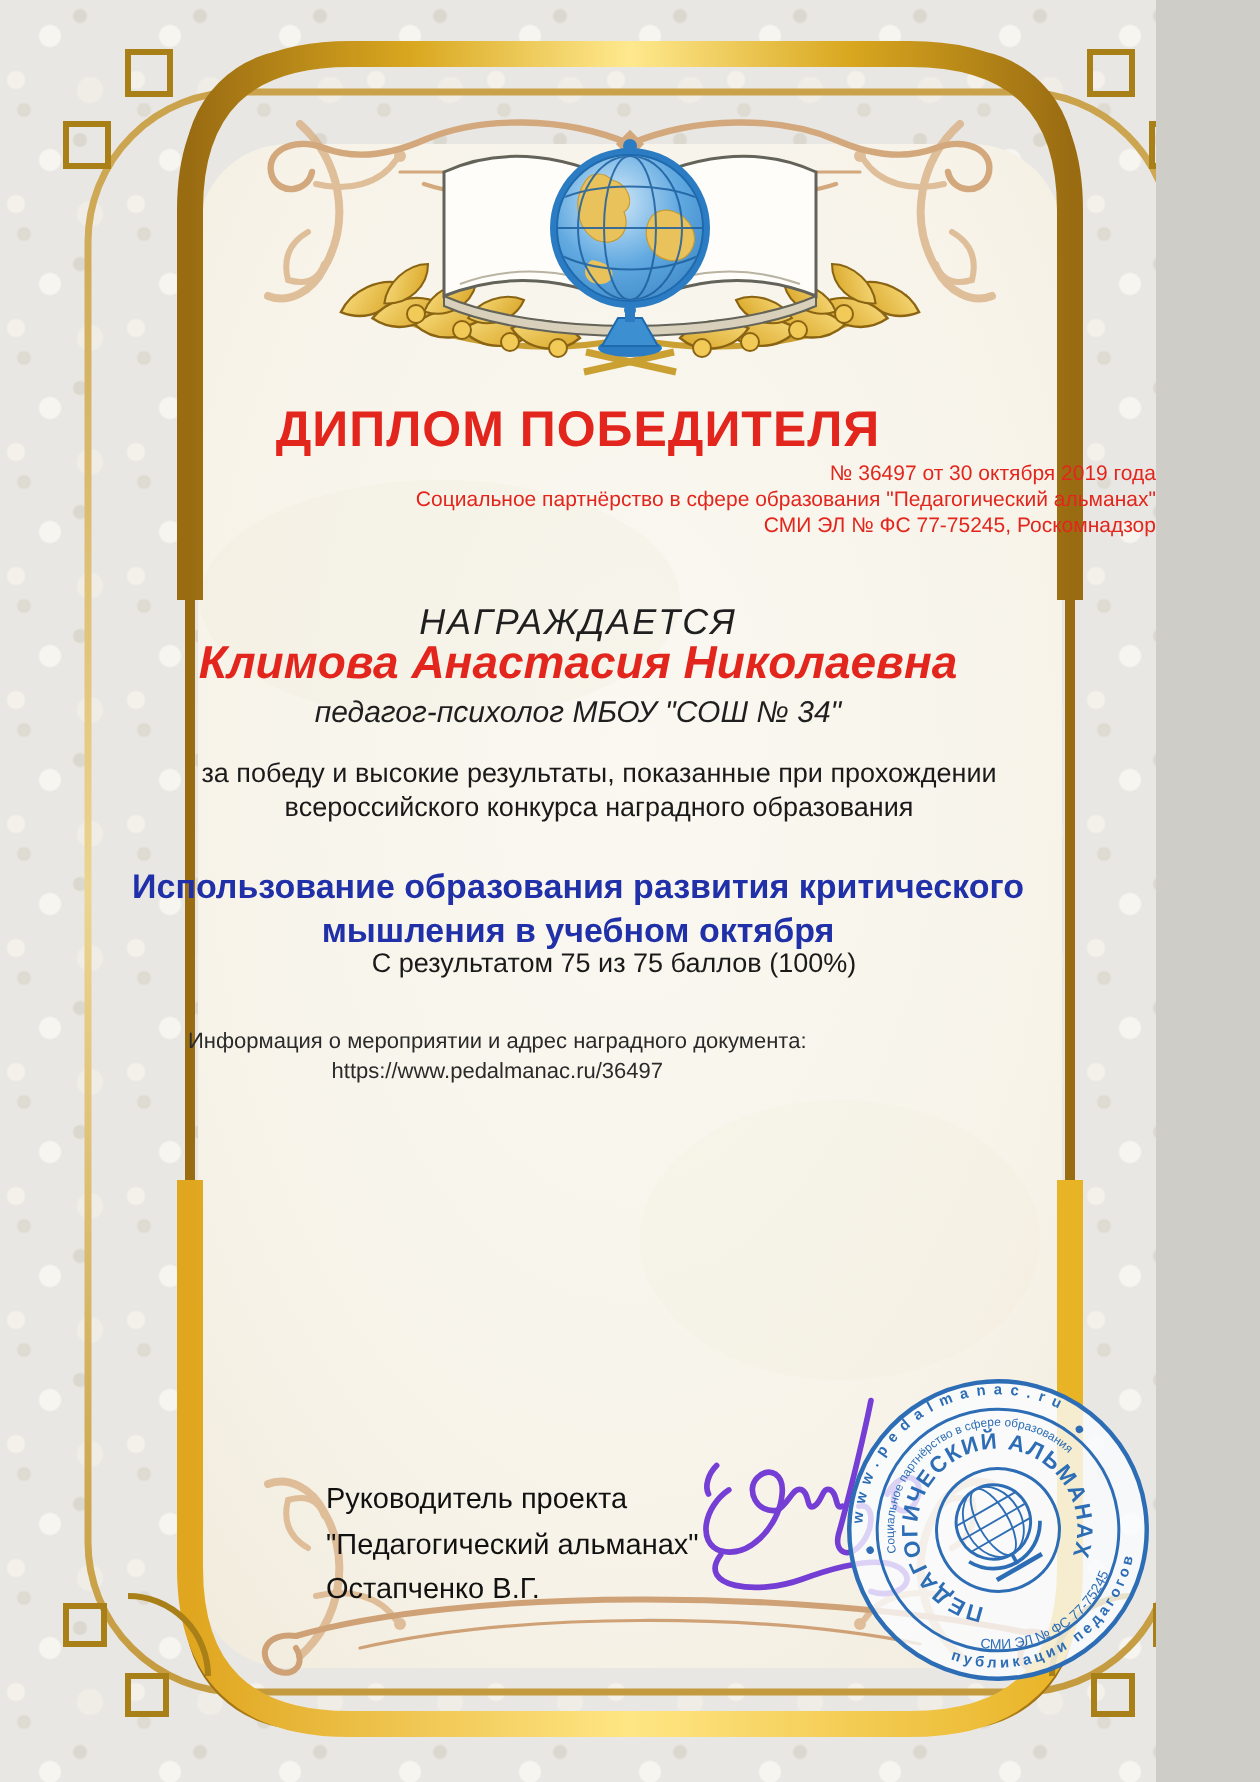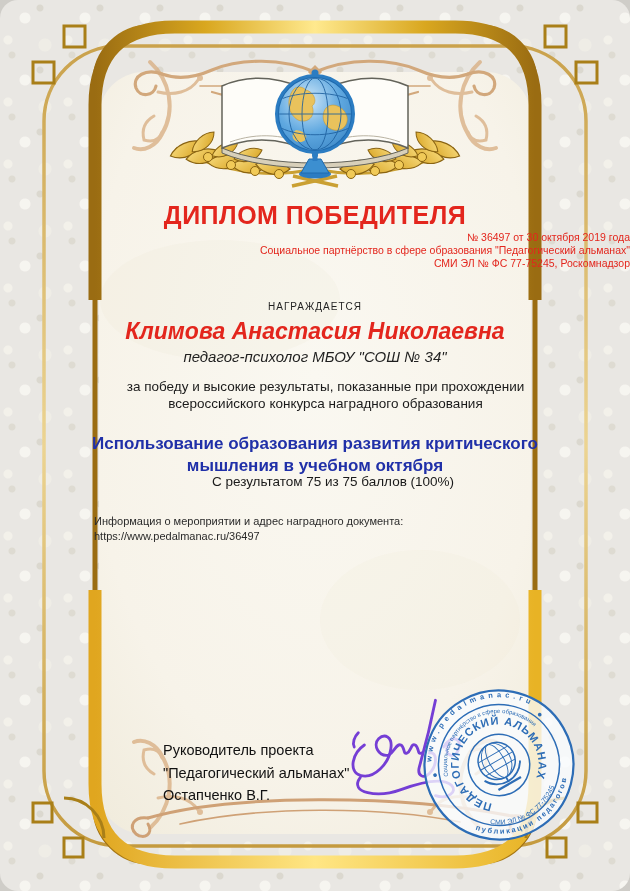--- a/index.html
+++ b/index.html
@@ -1,39 +1,38 @@
 <!DOCTYPE html>
 <html><head>
 <meta charset="utf-8">
 <style>
   html,body{margin:0;padding:0;background:#cfcdc8;}
   .page{
-    position:relative;width:630px;height:891px;overflow:hidden;
+    position:relative;width:578px;height:891px;overflow:hidden;
     font-family:"Liberation Sans",sans-serif;
     background-color:#e9e7e3;
     background-image:
       radial-gradient(circle 9px at 25px 18px, #f6f5f0 0 5px, rgba(0,0,0,0) 6px),
       radial-gradient(circle 7px at 8px 40px, #f3f1ea 0 4px, rgba(0,0,0,0) 5px),
       radial-gradient(circle 11px at 45px 45px, #efede6 0 6px, rgba(0,0,0,0) 7px),
       radial-gradient(circle 5px at 40px 8px, #dbd8cf 0 3px, rgba(0,0,0,0) 4px),
       radial-gradient(circle 6px at 12px 55px, #dedbd2 0 3px, rgba(0,0,0,0) 4px);
     background-size:60px 62px;
-    border-radius:18px;
   }
   .abs{position:absolute;}
   .ctr{left:0;right:0;text-align:center;}
   .title{top:201px;font-size:25px;font-weight:bold;color:#e3261d;letter-spacing:.5px;}
   .meta{top:231px;font-size:10.5px;line-height:13px;color:#e3261d;text-align:right;}
-  .awarded{top:301px;font-size:10px;letter-spacing:1px;color:#1f1f1f;}
+  .awarded{top:301px;font-size:18px;letter-spacing:1px;color:#1f1f1f;font-style:italic;}
   .name{top:318px;font-size:23px;font-weight:bold;font-style:italic;color:#e3261d;}
   .position{top:348px;font-size:15px;font-style:italic;color:#1f1f1f;}
   .reason{top:379px;font-size:13.5px;line-height:16.5px;color:#1a1a1a;padding-left:21px;}
   .worktitle{top:433px;font-size:17px;line-height:22px;font-weight:bold;color:#2030a8;}
   .result{top:474px;font-size:13.5px;color:#1a1a1a;padding-left:36px;}
-  .info{left:94px;top:514px;font-size:11px;line-height:14.5px;color:#2a2a2a;text-align:left;}
+  .info{left:94px;top:514px;font-size:11px;line-height:14.5px;color:#2a2a2a;text-align:center;}
   .signer{left:163px;top:739px;font-size:14.5px;line-height:22.5px;color:#111;text-align:left;}
   .logo-svg{left:158px;top:56px;width:314px;height:134px;}
   .sig-svg{left:338px;top:692px;width:132px;height:112px;}
   .stamp-svg{left:420px;top:686px;width:158px;height:158px;transform:rotate(-30deg);}
   .frame-svg{left:0;top:0;width:630px;height:891px;}
   .stamp-txt{font-family:"Liberation Sans",sans-serif;fill:#2d6db6;}
 </style>
 </head>
 <body>
 

